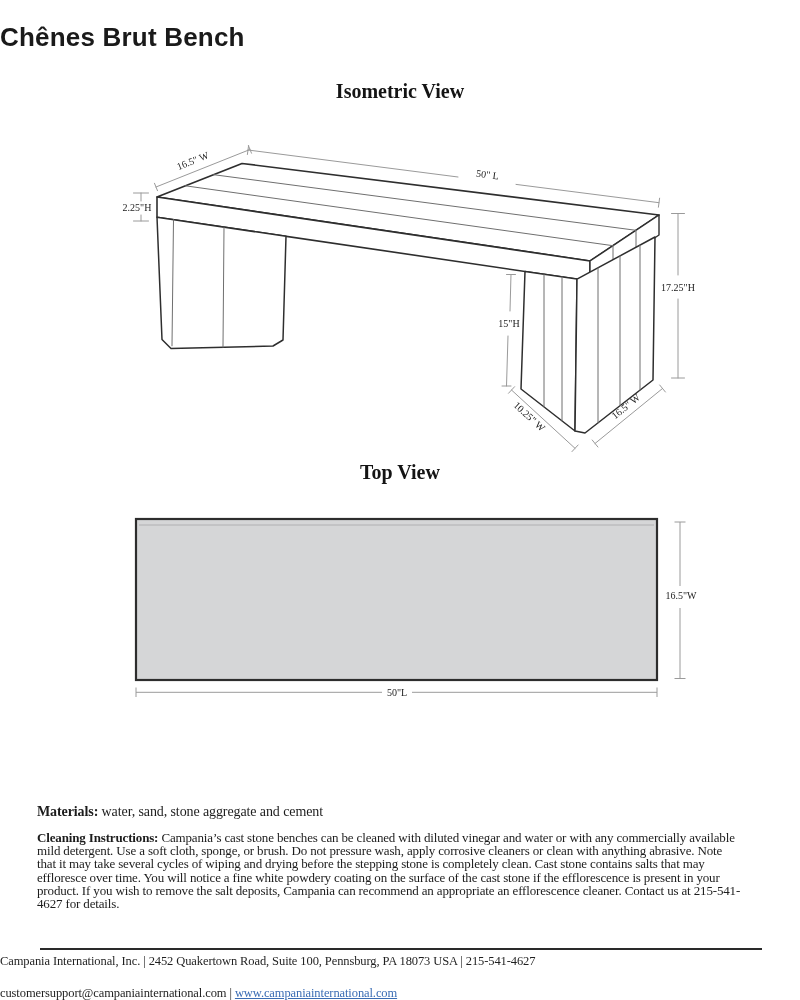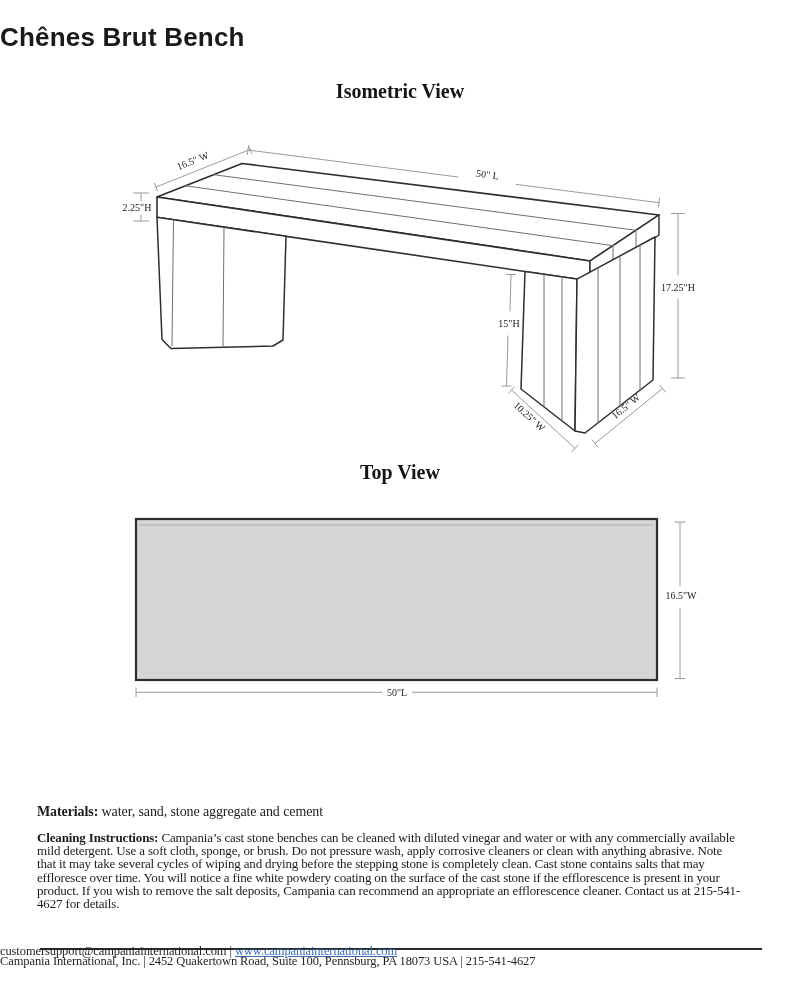--- a/index.html
+++ b/index.html
@@ -35,21 +35,21 @@
   b{font-weight:700;}
   .footer-rule{
     position:absolute;left:40px;top:948px;width:722px;height:0;
     border-top:2px solid #2a2a2a;
   }
   .footer-line{
     position:absolute;left:0;width:770px;text-align:left;
     font-size:12.5px;color:#1f1f1f;letter-spacing:-0.1px;
   }
   #footer-line1{top:954px;}
-  #footer-line2{top:944px;}
+  #footer-line2{top:986px;}
   .site-link{color:#3a6cb4;text-decoration:underline;cursor:pointer;}
 </style>
 </head>
 <body>
 
 <div class="page-title">Chênes Brut Bench</div>
 
 <div class="view-heading" id="iso-heading">Isometric View</div>
 
 <svg id="iso-svg" class="drawing" viewBox="100 130 620 345" xmlns="http://www.w3.org/2000/svg">

